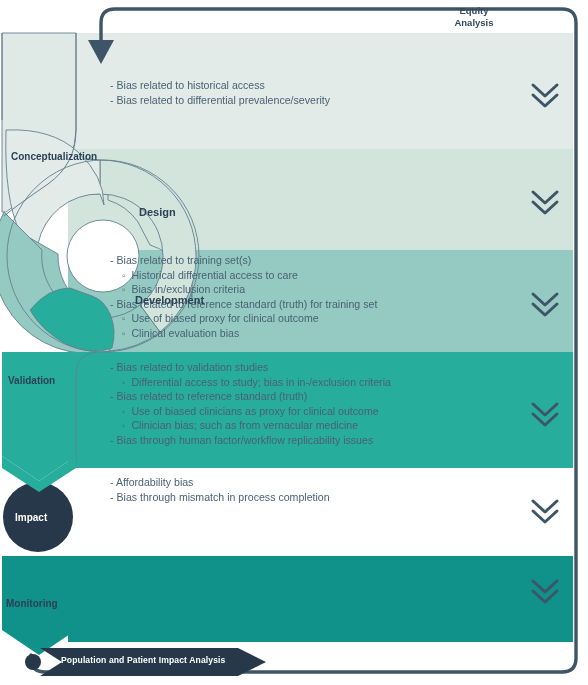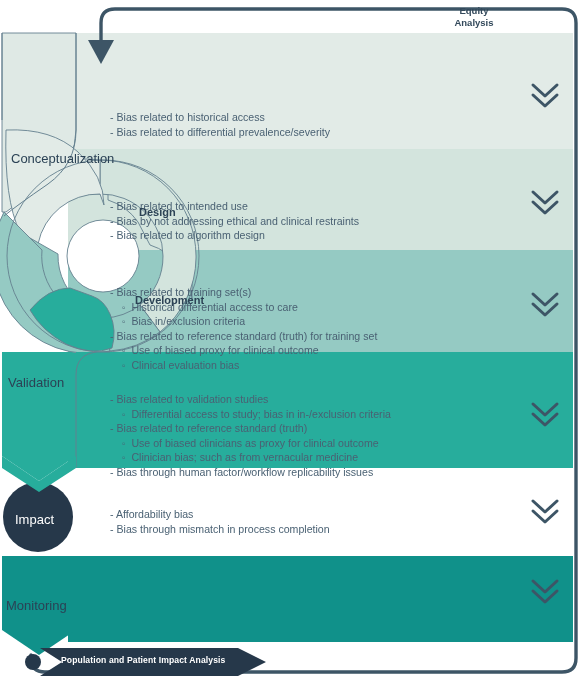--- a/index.html
+++ b/index.html
@@ -16,25 +16,24 @@
   .layer > *{pointer-events:auto;}
 
   .equity-title{
     position:absolute;right:13px;top:5px;width:72px;text-align:center;
     font-size:9.5px;font-weight:bold;line-height:12px;color:#33495b;
   }
 
   .band-text{
     position:absolute;left:110px;font-size:10.6px;line-height:14.6px;color:#4a6173;
     white-space:pre;
-    margin-top:32px;
   }
 
   .stage-label{
-    position:absolute;font-size:13px;font-weight:normal;color:#2b4255;
+    position:absolute;font-size:10px;font-weight:bold;color:#2b4255;
     white-space:nowrap;
   }
   .stage-label.light{color:#ffffff;}
 
   .wheel-label{
     position:absolute;font-size:11px;font-weight:bold;color:#2b4255;white-space:nowrap;
   }
 
   .ribbon-label{
     position:absolute;left:61px;top:655px;font-size:8.6px;font-weight:bold;
@@ -173,23 +172,20 @@
 
 <div class="layer">
 
   <div class="equity-title">
     <div>Equity</div>
     <div>Analysis</div>
   </div>
 
   <div class="band-text" style="top:78px;">- Bias related to historical access
 - Bias related to differential prevalence/severity</div>
-  <div class="band-text" style="top:167px;">- Bias related to intended use
-- Bias by not addressing ethical and clinical restraints
-- Bias related to algorithm design</div>
   <div class="band-text" style="top:253px;">- Bias related to training set(s)
     ◦  Historical differential access to care
     ◦  Bias in/exclusion criteria
 - Bias related to reference standard (truth) for training set
     ◦  Use of biased proxy for clinical outcome
     ◦  Clinical evaluation bias</div>
   <div class="band-text" style="top:360px;">- Bias related to validation studies
     ◦  Differential access to study; bias in in-/exclusion criteria
 - Bias related to reference standard (truth)
     ◦  Use of biased clinicians as proxy for clinical outcome

